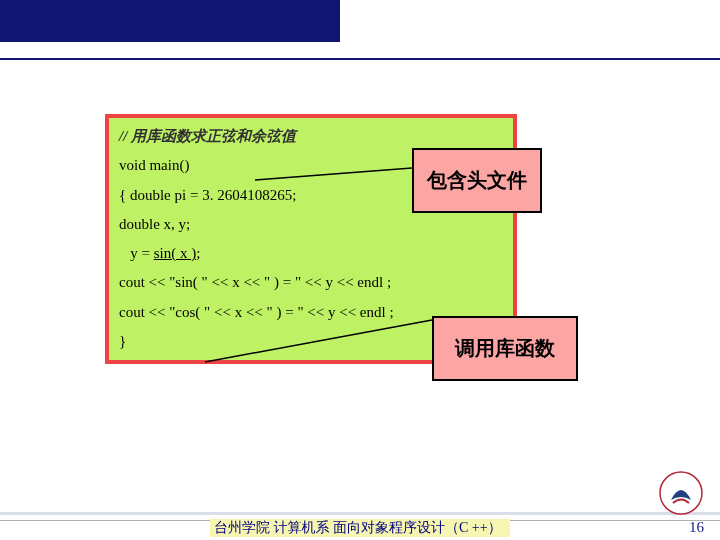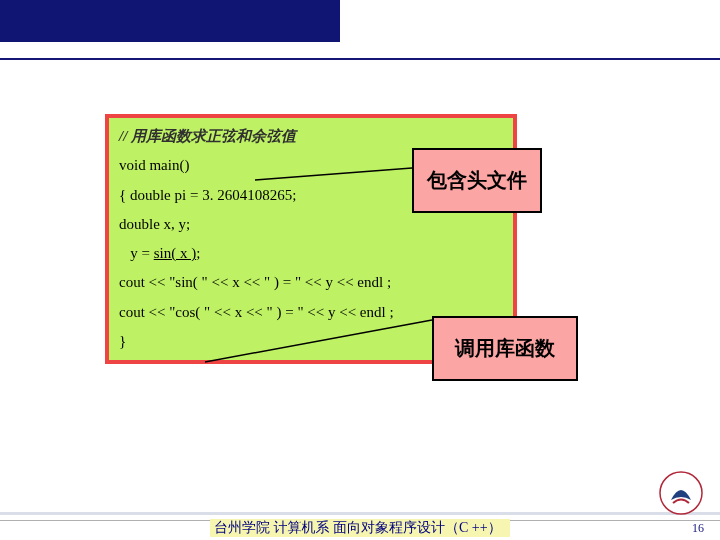--- a/index.html
+++ b/index.html
@@ -67,21 +67,21 @@
     width: 300px;
     font-size: 14px;
     color: #000080;
     background: #f6f6b0;
     padding: 0 4px;
   }
   .page-num {
     position: absolute;
     right: 16px;
     bottom: 4px;
-    font-size: 12px;
+    font-size: 15px;
     color: #16167c;
   }
   .logo {
     position: absolute;
     right: 16px;
     bottom: 24px;
     width: 46px;
     height: 46px;
   }
   .stripe {

